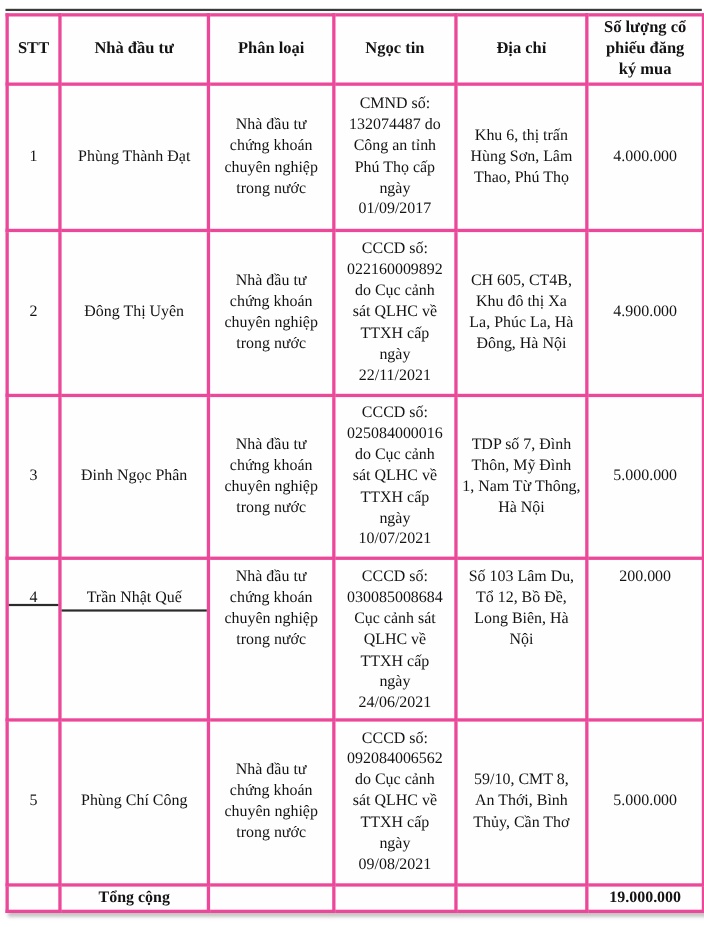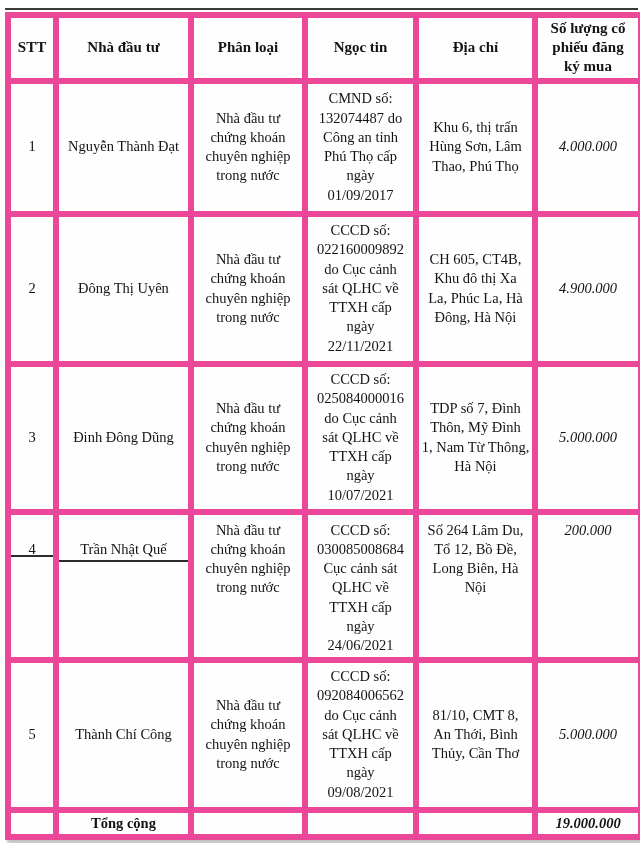--- a/index.html
+++ b/index.html
@@ -26,21 +26,21 @@
     margin-bottom: 2px;
   }
   table.doc-table {
     border-collapse: collapse;
     table-layout: fixed;
     width: 633px;
     box-shadow: 2px 4px 3px rgba(125,125,125,0.45);
     background: #fffefe;
   }
   .doc-table td, .doc-table th {
-    border: 6px solid #ec4899;
+    border: 3px solid #ec4899;
     padding: 1px 2px;
     text-align: center;
     vertical-align: middle;
     font-size: 14.5px;
     line-height: 1.33;
     white-space: pre-line;
     overflow: hidden;
   }
   .doc-table th {
     font-weight: bold;
@@ -55,21 +55,20 @@
   .r5 { height: 150px; }
   .r-total { height: 24px; }
 
   .cell-name {
     text-align: left;
     padding-left: 5px;
   }
   .cell-qty {
     text-align: right;
     padding-right: 12px;
-    font-style: italic;
   }
   
   tr.valign-top td {
     vertical-align: top;
     padding-top: 6px;
   }
   tr.valign-top td.rel { position: relative; }
   .split-line {
     display: block;
     position: absolute;
@@ -114,21 +113,21 @@
       <th>Phân loại</th>
       <th>Ngọc tin</th>
       <th>Địa chỉ</th>
       <th>Số lượng cổ
 phiếu đăng
 ký mua</th>
     </tr>
 
     <tr class="r1">
       <td>1</td>
-      <td class="cell-name">Nguyễn Thành Đạt</td>
+      <td class="cell-name">Phùng Thành Đạt</td>
       <td>Nhà đầu tư
 chứng khoán
 chuyên nghiệp
 trong nước</td>
       <td>CMND số:
 132074487 do
 Công an tỉnh
 Phú Thọ cấp
 ngày
 01/09/2017</td>
@@ -154,21 +153,21 @@
 22/11/2021</td>
       <td>CH 605, CT4B,
 Khu đô thị Xa
 La, Phúc La, Hà
 Đông, Hà Nội</td>
       <td class="cell-qty">4.900.000</td>
     </tr>
 
     <tr class="r3">
       <td>3</td>
-      <td class="cell-name">Đinh Đông Dũng</td>
+      <td class="cell-name">Đinh Ngọc Phân</td>
       <td>Nhà đầu tư
 chứng khoán
 chuyên nghiệp
 trong nước</td>
       <td>CCCD số:
 025084000016
 do Cục cảnh
 sát QLHC về
 TTXH cấp
 ngày
@@ -193,42 +192,42 @@
 chứng khoán
 chuyên nghiệp
 trong nước</td>
       <td>CCCD số:
 030085008684
 Cục cảnh sát
 QLHC về
 TTXH cấp
 ngày
 24/06/2021</td>
-      <td>Số 264 Lâm Du,
+      <td>Số 103 Lâm Du,
 Tổ 12, Bồ Đề,
 Long Biên, Hà
 Nội</td>
       <td class="cell-qty">200.000</td>
     </tr>
 
     <tr class="r5">
       <td>5</td>
-      <td class="cell-name">Thành Chí Công</td>
+      <td class="cell-name">Phùng Chí Công</td>
       <td>Nhà đầu tư
 chứng khoán
 chuyên nghiệp
 trong nước</td>
       <td>CCCD số:
 092084006562
 do Cục cảnh
 sát QLHC về
 TTXH cấp
 ngày
 09/08/2021</td>
-      <td>81/10, CMT 8,
+      <td>59/10, CMT 8,
 An Thới, Bình
 Thủy, Cần Thơ</td>
       <td class="cell-qty">5.000.000</td>
     </tr>
 
     <tr class="r-total">
       <td></td>
       <td class="total-label">Tổng cộng</td>
       <td></td>
       <td></td>

